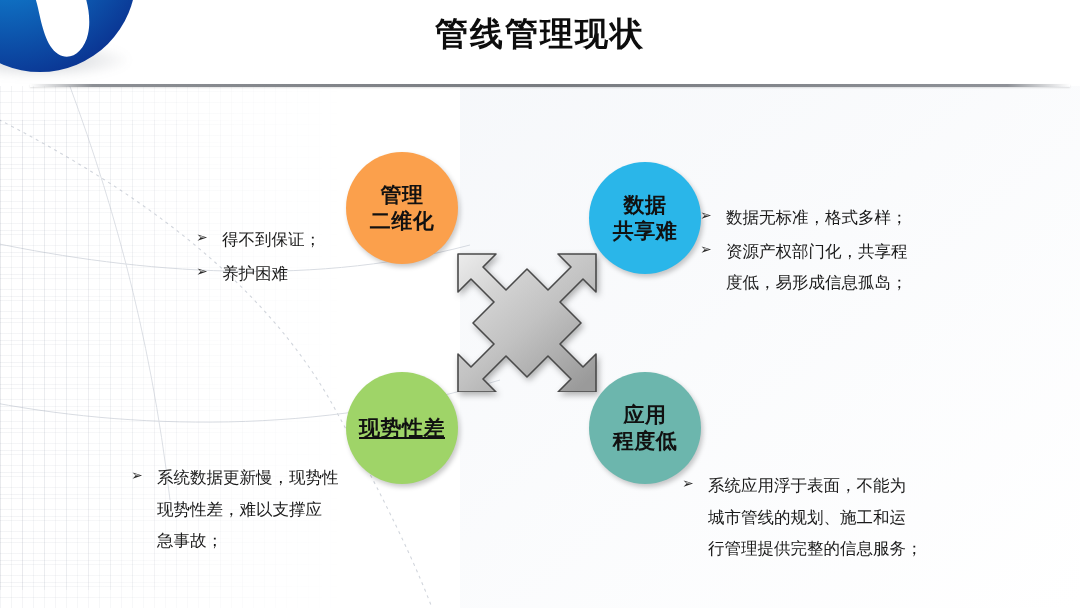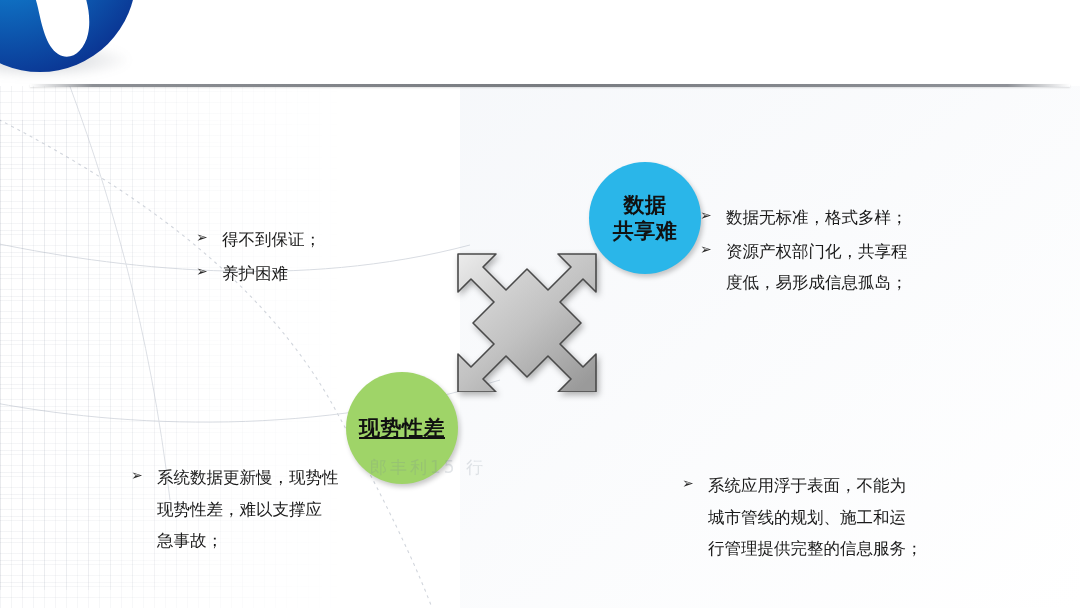--- a/index.html
+++ b/index.html
@@ -191,20 +191,21 @@
   <div class="bg-rightwash"></div>
   <svg class="bg-curves" viewBox="0 0 560 538">
     <path d="M -20 40 C 140 120, 260 210, 330 330 C 380 420, 420 500, 440 560" fill="none" stroke="#9aa3b2" stroke-width="1.1" stroke-dasharray="3 4"></path>
     <path d="M -20 170 C 120 200, 300 220, 470 175" fill="none" stroke="#aab2bf" stroke-width="1"></path>
     <path d="M -20 330 C 130 360, 320 365, 500 310" fill="none" stroke="#aab2bf" stroke-width="1"></path>
     <path d="M 60 -10 C 110 120, 150 260, 170 430" fill="none" stroke="#b3bac6" stroke-width="1"></path>
   </svg>
 
   <div class="header-band"></div>
   <div class="header-rule"></div>
+  <div class="slide-title">管线管理现状</div>
 
   <div class="globe-wrap">
     <div class="globe-shadow"></div>
     <svg class="globe" viewBox="0 0 236 200">
       <defs>
         <radialGradient id="gsphere" cx="32%" cy="22%" r="88%">
           <stop offset="0%" stop-color="#2FB3E6"></stop>
           <stop offset="42%" stop-color="#0F72C4"></stop>
           <stop offset="100%" stop-color="#0A2F8E"></stop>
         </radialGradient>
@@ -239,37 +240,48 @@
         <stop offset="78%" stop-color="#AEAEAE"></stop>
         <stop offset="100%" stop-color="#9A9A9A"></stop>
       </linearGradient>
     </defs>
     <path d="M 6 6 L 44 6 L 31 19 L 54 42 L 75 21 L 96 42 L 119 19 L 106 6 L 144 6
              L 144 44 L 131 31 L 108 54 L 129 75 L 108 96 L 131 119 L 144 106 L 144 144
              L 106 144 L 119 131 L 96 108 L 75 129 L 54 108 L 31 131 L 44 144 L 6 144
              L 6 106 L 19 119 L 42 96 L 21 75 L 42 54 L 19 31 L 6 44 Z" fill="url(#arrgrad)" stroke="#4A4A4A" stroke-width="1.6" stroke-linejoin="round"></path>
   </svg>
 
+  <div class="circle" id="circle-mgmt" style="background:#FBA04C;">
+    <div>
+      <span class="c-line">管理</span>
+      <span class="c-line">二维化</span>
+    </div>
+  </div>
 
   <div class="circle" id="circle-data" style="background:#2AB6E9;">
     <div>
       <span class="c-line">数据</span>
       <span class="c-line">共享难</span>
     </div>
   </div>
 
   <div class="circle" id="circle-status" style="background:#9FD468;">
     <div>
       <span class="c-line">现势性差</span>
       <span class="c-line"></span>
     </div>
   </div>
 
-
-  <div class="watermark">郎丰利15                                 行</div>
+  <div class="circle" id="circle-app" style="background:#6CB6AD;">
+    <div>
+      <span class="c-line">应用</span>
+      <span class="c-line">程度低</span>
+    </div>
+  </div>
+
 
   <div class="bullets" id="bullets-topleft">
     <div class="b-item">
       <span class="b-mark">➢</span>
       <span class="b-text">得不到保证；</span>
     </div>
     <div class="b-item">
       <span class="b-mark">➢</span>
       <span class="b-text">养护困难</span>
     </div>

